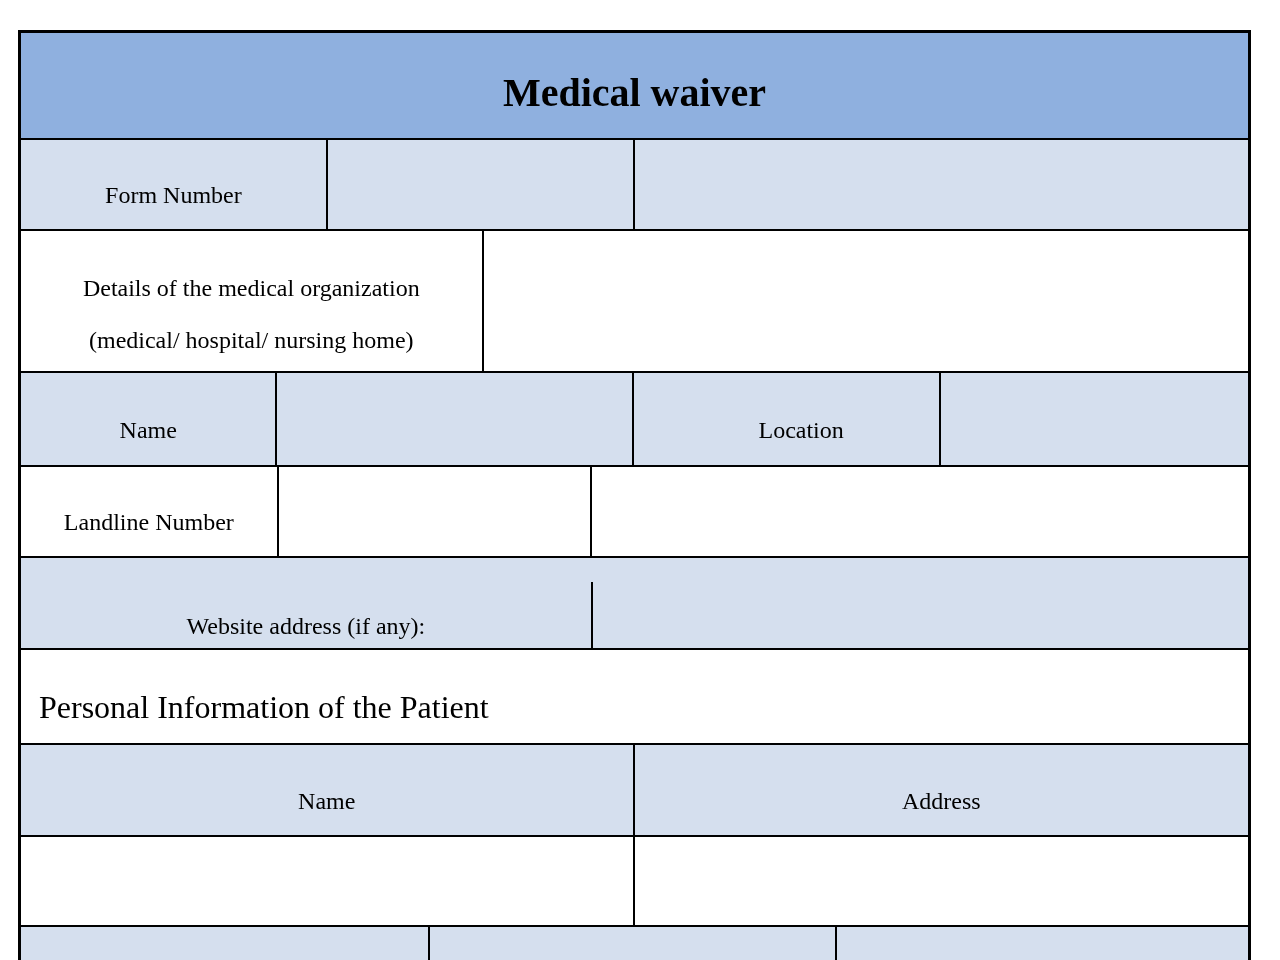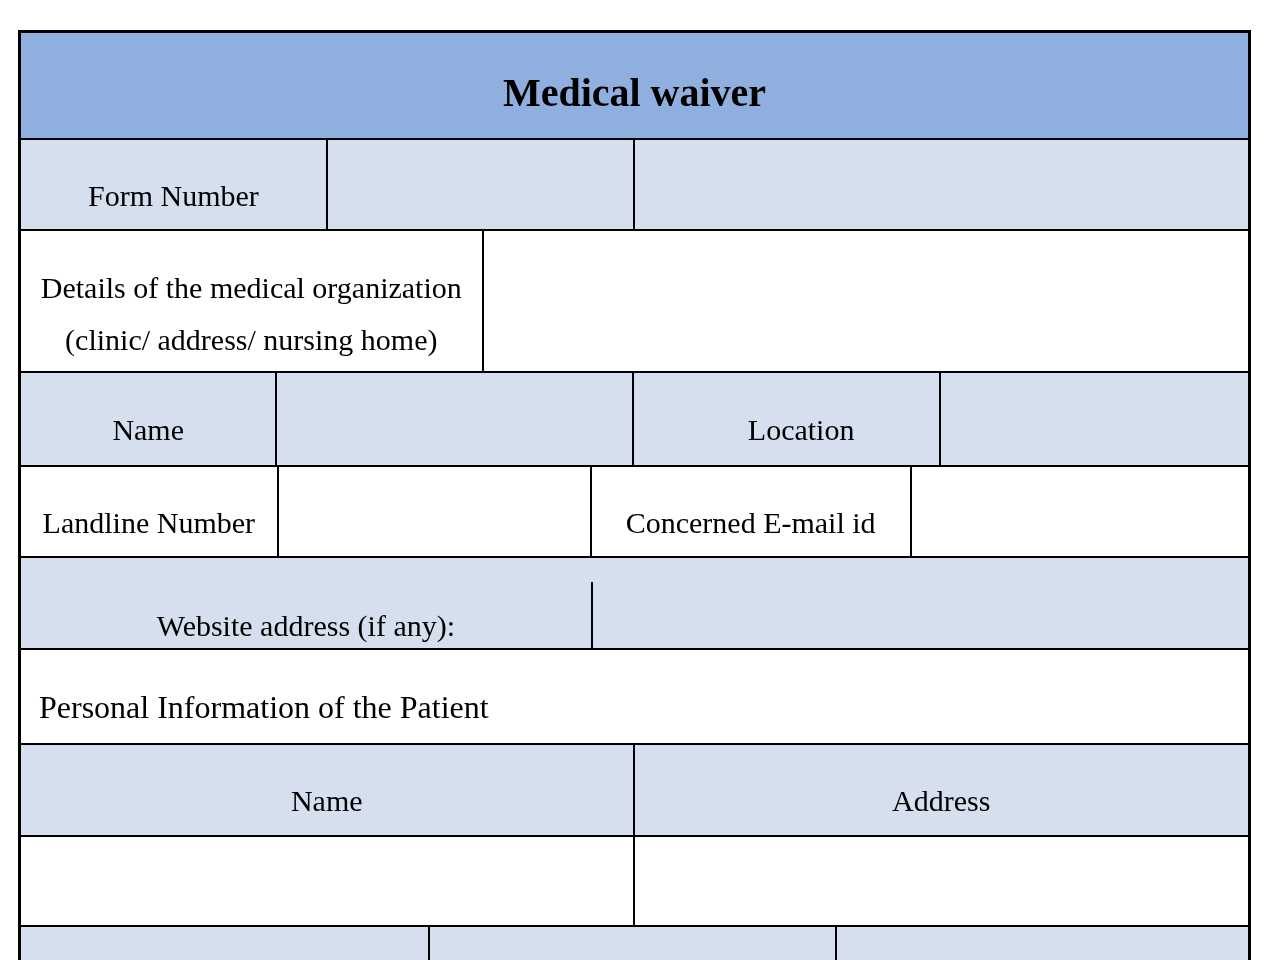--- a/index.html
+++ b/index.html
@@ -37,21 +37,21 @@
     flex: 0 0 auto;
   }
   .row:last-child { border-bottom: none; flex: 1 1 auto; }
   .cell {
     box-sizing: border-box;
     border-right: 2px solid var(--border);
     display: flex;
     align-items: center;
     justify-content: center;
     text-align: center;
-    font-size: 30px;
+    font-size: 24px;
     line-height: 1.2;
     padding-top: 22px;
     overflow: hidden;
   }
   .cell:last-child { border-right: none; }
 
   .bg-header { background: var(--header-bg); }
   .bg-label  { background: var(--label-bg); }
   .bg-white  { background: var(--cell-bg); }
 
@@ -112,36 +112,35 @@
 
   <div class="row r-formnum bg-label">
     <div class="cell w25">Form Number</div>
     <div class="cell w25"></div>
     <div class="cell grow"></div>
   </div>
 
   <div class="row r-details bg-white">
     <div class="cell w377 details-cell">
       <span>Details of the medical organization</span>
-      <span>(clinic/ address/ nursing home)</span>
+      <span>(medical/ hospital/ nursing home)</span>
     </div>
     <div class="cell grow"></div>
   </div>
 
   <div class="row r-orgname bg-label">
     <div class="cell w209">Name</div>
     <div class="cell w291"></div>
     <div class="cell w226">Location</div>
     <div class="cell grow"></div>
   </div>
 
   <div class="row r-phone bg-white">
     <div class="cell w210">Landline Number</div>
     <div class="cell w255"></div>
-    <div class="cell w261">Concerned E-mail id</div>
     <div class="cell grow"></div>
   </div>
 
   <div class="row r-website bg-label">
     <div class="cell w466">Website address (if any):</div>
     <div class="cell grow"></div>
   </div>
 
   <div class="row r-section bg-white">
     <div class="cell section-cell">Personal Information of the Patient</div>

